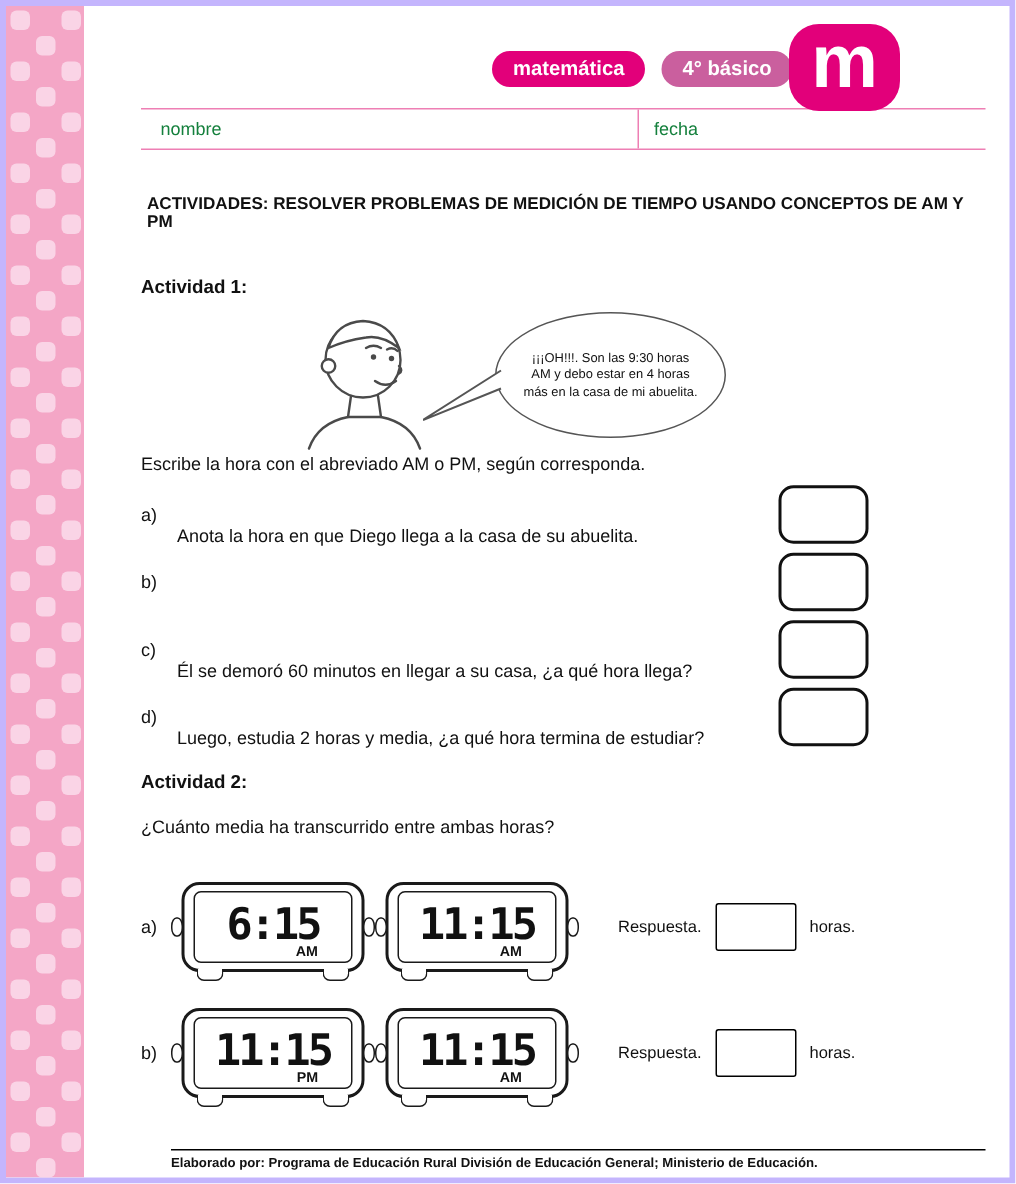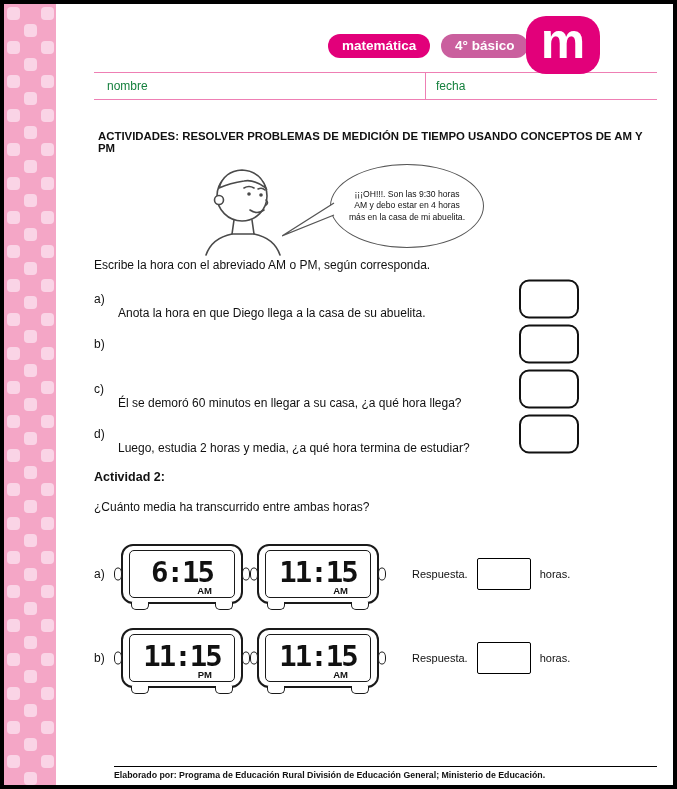--- a/index.html
+++ b/index.html
@@ -1,18 +1,18 @@
 <!DOCTYPE html>
 <html><head>
 <meta charset="utf-8">
 <style>
   html,body { margin:0; padding:0; background:#fff; }
   .page {
     position:relative; width:677px; height:789px; box-sizing:border-box;
-    border:4px solid #000000; background:#fff; overflow:hidden;
+    border:4px solid #c4b5fd; background:#fff; overflow:hidden;
     font-family:"Liberation Sans", sans-serif; color:#111;
   }
   
   .strip { position:absolute; left:0; top:0; bottom:0; width:52px; background:#f4a6c6; overflow:hidden; }
   .pat { position:absolute; width:13px; height:13px; border-radius:4px; background:#fad4e6; }
 
   .content { position:absolute; left:52px; top:0; right:0; bottom:0; padding:10px 16px 8px 38px; box-sizing:border-box; }
 
   
   .brand-row { position:relative; height:58px; }
@@ -167,20 +167,21 @@
       <div class="field f-nombre">
         <span>nombre</span>
       </div>
       <div class="field f-fecha">
         <span>fecha</span>
       </div>
     </div>
 
     <div class="main-title">ACTIVIDADES: RESOLVER PROBLEMAS DE MEDICIÓN DE TIEMPO USANDO CONCEPTOS DE AM Y PM</div>
 
+    <div class="activity-heading a1-heading">Actividad 1:</div>
 
     <div class="figure-row">
       <svg class="boy" width="82" height="96" viewBox="0 0 82 96">
         <g fill="none" stroke="#4a4a4a" stroke-width="1.6" stroke-linecap="round">
           <circle cx="40" cy="36" r="25" fill="#fff"></circle>
           <path d="M17 28 Q22 11 40 10 Q58 11 64 28 Q52 19 42 21 Q28 23 17 28 Z" fill="#fff"></path>
           <circle cx="17" cy="40" r="4.5" fill="#fff"></circle>
           <path d="M42 28 Q47 25 52 28"></path>
           <path d="M56 29 Q60 27 63 30"></path>
           <circle cx="47" cy="34" r="1.8" fill="#4a4a4a" stroke="none"></circle>

